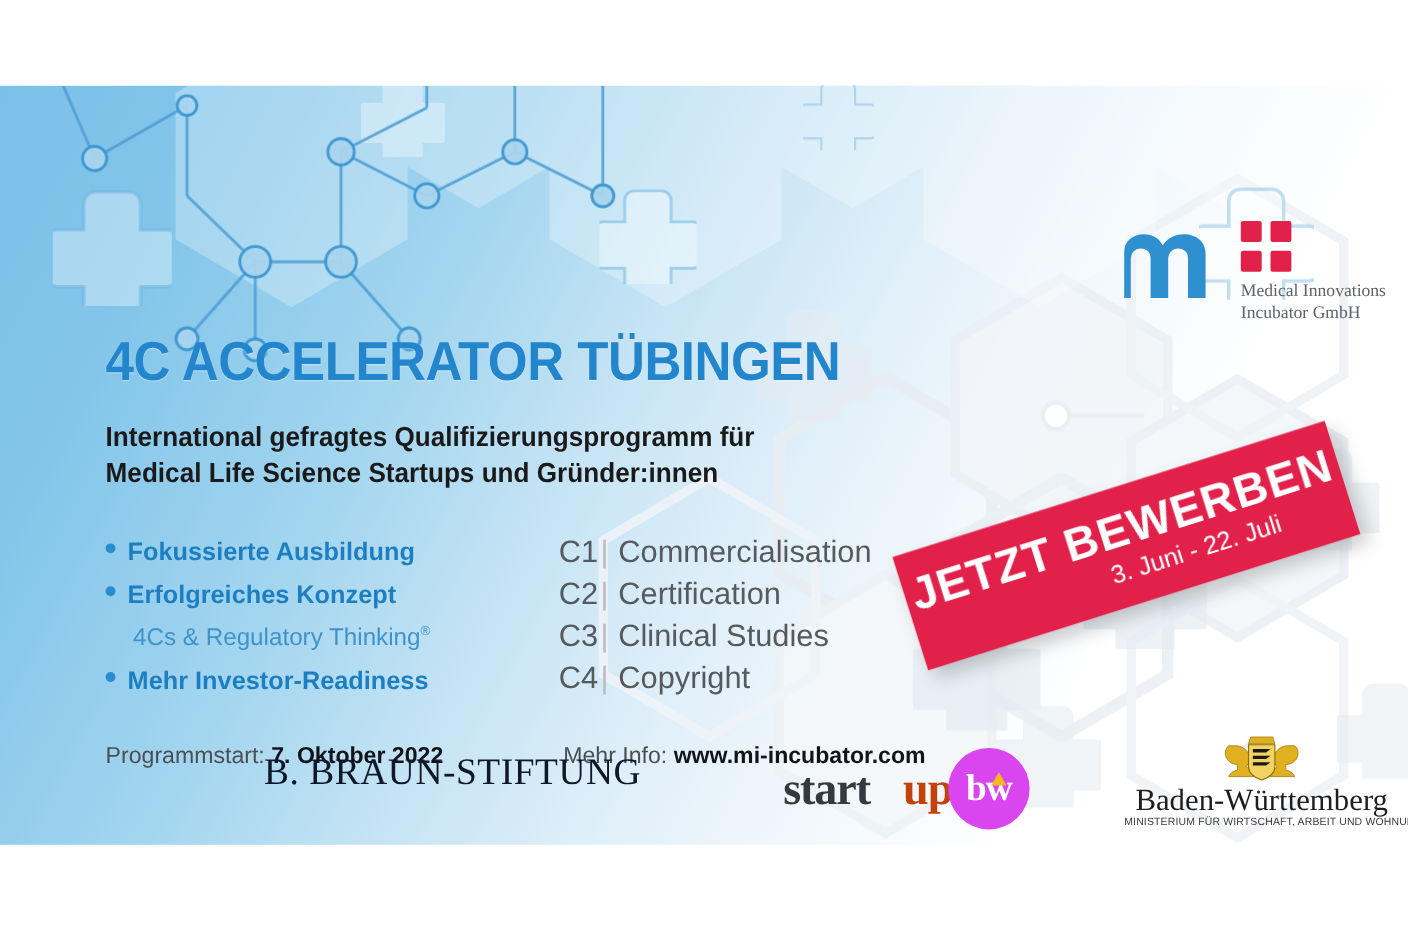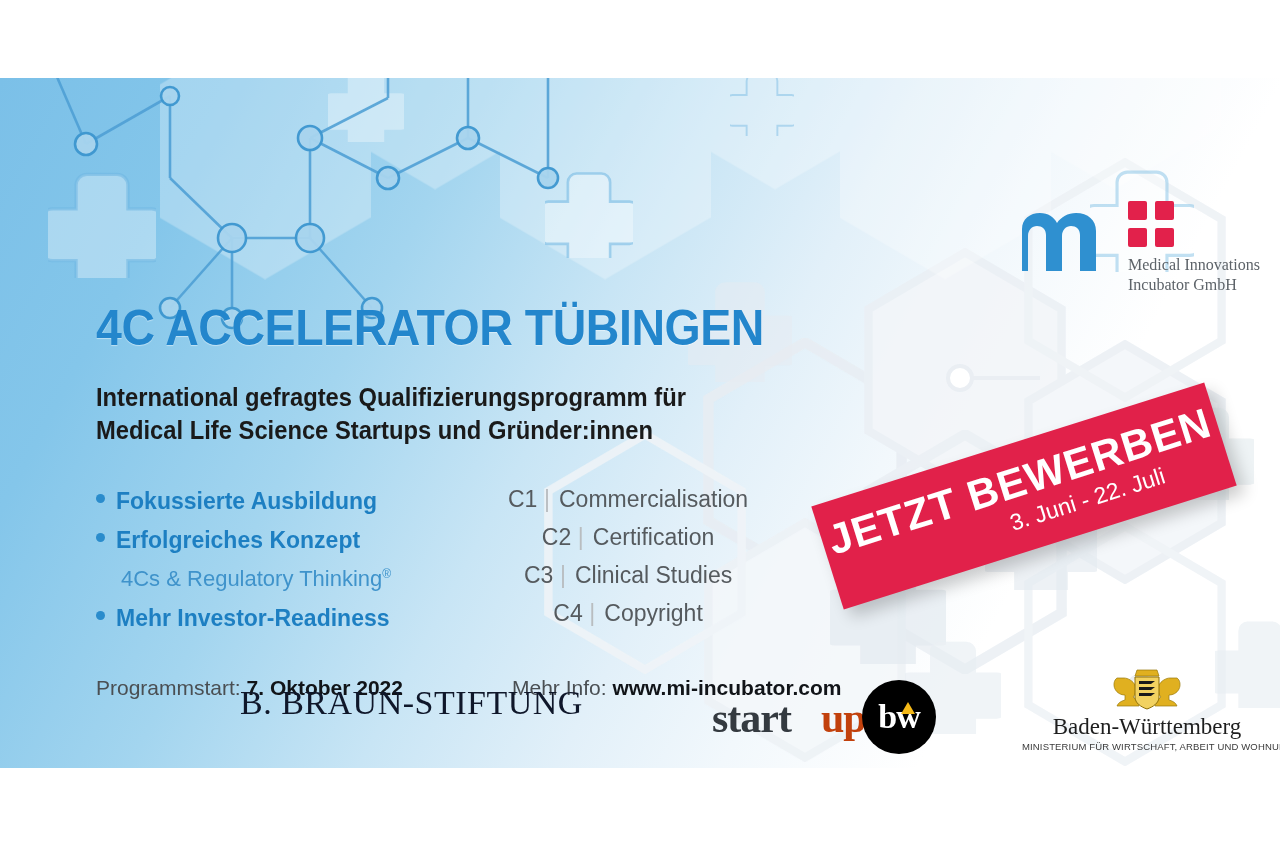--- a/index.html
+++ b/index.html
@@ -121,27 +121,26 @@
   }
 
   
   .c-list {
     position: absolute;
     left: 508px;
     top: 408px;
   }
   .c-row {
     height: 38px;
-    font-size: 23px;
+    font-size: 28px;
     color: #555a5e;
     font-family: "Liberation Sans Narrow", "Liberation Sans", sans-serif;
     white-space: nowrap;
     display: flex;
     align-items: baseline;
-    justify-content: center;
   }
   .c-key { min-width: 34px; }
   .c-sep { color: #b9bdc0; padding: 0 9px 0 2px; }
 
   
   .info-left {
     position: absolute;
     left: 96px;
     top: 598px;
     font-size: 21px;
@@ -305,21 +304,21 @@
     white-space: nowrap;
   }
   #startup-word .up { color: #c2410c; margin-left: 30px; }
   #startup-circle {
     position: absolute;
     left: 150px;
     top: 2px;
     width: 74px;
     height: 74px;
     border-radius: 50%;
-    background: #000000;
+    background: #d946ef;
   }
   #startup-bw {
     position: absolute;
     left: 0;
     top: 0;
     width: 74px;
     height: 74px;
     display: flex;
     align-items: center;
     justify-content: center;
@@ -337,21 +336,21 @@
     width: 250px;
     height: 110px;
     text-align: center;
   }
   #bw-crest {
     width: 76px;
     height: 46px;
     margin: 2px auto 0;
   }
   #bw-title {
-    font-size: 23px;
+    font-size: 28px;
     color: #1e1e1e;
     font-family: "Liberation Serif", serif;
     line-height: 26px;
     white-space: nowrap;
   }
   #bw-sub {
     font-size: 9.5px;
     color: #3a3a3a;
     letter-spacing: 0.15px;
     font-family: "Liberation Sans", sans-serif;

